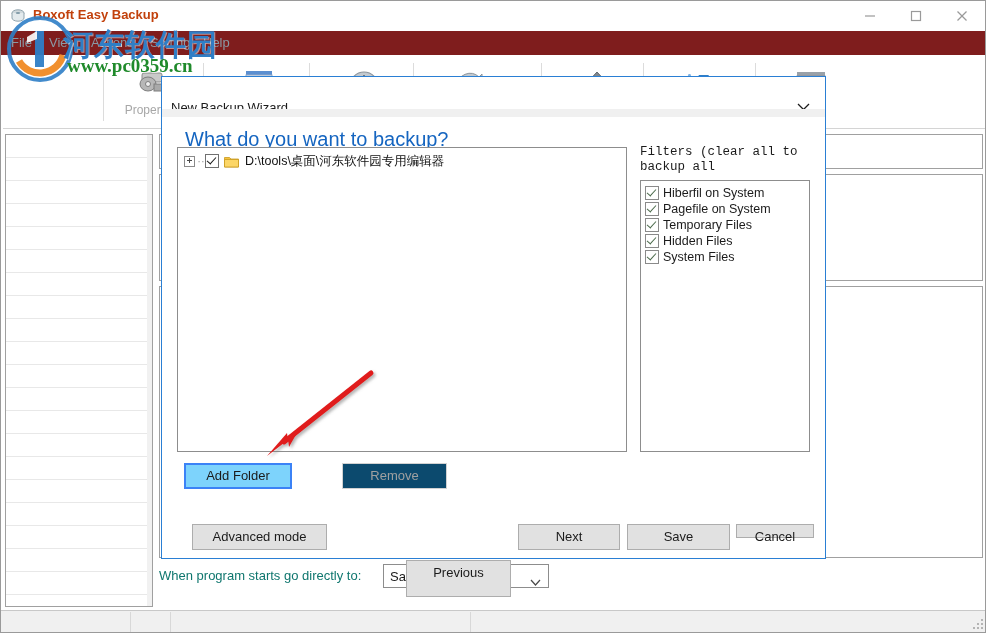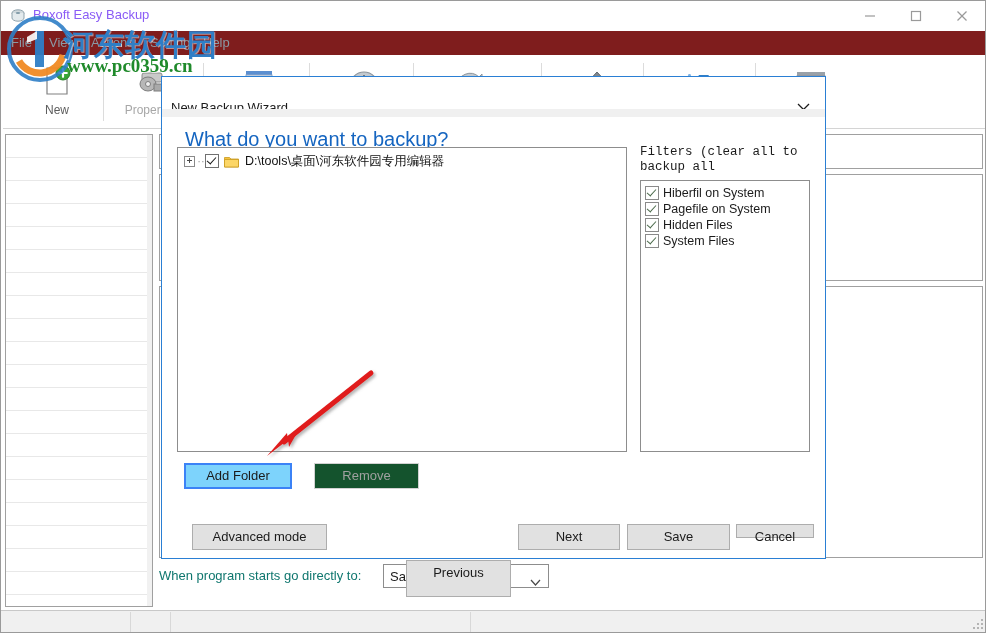--- a/index.html
+++ b/index.html
@@ -31,22 +31,23 @@
   }
   .title-icon {
     position: absolute;
     left: 8px; top: 6px;
     width: 18px; height: 18px;
   }
   .title-text {
     position: absolute;
     left: 32px; top: 6px;
     font-size: 13px;
-    color: #8b5cf6;
+    color: #c2410c;
     white-space: nowrap;
+    font-weight: bold;
   }
   .winbtns {
     position: absolute;
     right: 0; top: 0;
     height: 30px;
     display: flex;
   }
   .winbtn {
     width: 46px; height: 30px;
     display: flex;
@@ -363,22 +364,23 @@
     line-height: 24px;
     position: absolute;
   }
   .btn.focus {
     background: #7dd3fc;
     border: 2px solid #3b82f6;
     line-height: 22px;
   }
   .btn.disabled {
     color: #a0a0a0;
-    background: #14532d;
+    background: #0c4a6e;
     border: 1px solid #d2d2d2;
+    margin-left: 28px;
   }
   .btn-addfolder { left: 22px;  top: 386px; width: 108px; height: 26px; }
   .btn-remove    { left: 152px; top: 386px; width: 105px; height: 26px; }
 
   .btn-advanced  { left: 30px;  top: 447px; width: 135px; height: 26px; }
   .btn-previous  { left: 244px; top: 447px; width: 105px; height: 37px; margin-top: 36px; }
   .btn-next      { left: 356px; top: 447px; width: 102px; height: 26px; }
   .btn-save      { left: 465px; top: 447px; width: 103px; height: 26px; }
   .btn-cancel    { left: 574px; top: 447px; width: 78px;  height: 14px; }
 
@@ -463,31 +465,20 @@
   <div class="toolbar">
 
     <div class="tb-sep" style="left:100px"></div>
     <div class="tb-sep" style="left:200px"></div>
     <div class="tb-sep" style="left:306px"></div>
     <div class="tb-sep" style="left:410px"></div>
     <div class="tb-sep" style="left:538px"></div>
     <div class="tb-sep" style="left:640px"></div>
     <div class="tb-sep" style="left:752px"></div>
 
-    <div class="tb-item" style="left:8px">
-      <div class="tb-ico">
-        <svg width="34" height="34" viewBox="0 0 34 34">
-          <path d="M7 4 h14 l6 6 v20 H7 Z" fill="#ffffff" stroke="#808080" stroke-width="1.2"></path>
-          <path d="M21 4 v6 h6" fill="#e8e8e8" stroke="#808080" stroke-width="1.2"></path>
-          <circle cx="23" cy="9" r="7" fill="#37a537" stroke="#2a7f2a" stroke-width="1"></circle>
-          <path d="M23 5.2 v7.6 M19.2 9 h7.6" stroke="#ffffff" stroke-width="2.2" stroke-linecap="round"></path>
-        </svg>
-      </div>
-      <div class="tb-lbl">New</div>
-    </div>
 
     <div class="tb-item" style="left:103px">
       <div class="tb-ico">
         <svg width="36" height="34" viewBox="0 0 36 34">
           <rect x="8" y="9" width="20" height="9" rx="2" fill="#c9c9c9" stroke="#8a8a8a" stroke-width="1"></rect>
           <ellipse cx="14" cy="20" rx="8" ry="7" fill="#b7b7b7" stroke="#7d7d7d" stroke-width="1"></ellipse>
           <circle cx="14" cy="20" r="2.5" fill="#efefef" stroke="#7d7d7d" stroke-width="1"></circle>
           <rect x="20" y="20" width="9" height="7" fill="#a9a9a9" stroke="#7d7d7d" stroke-width="1"></rect>
         </svg>
       </div>
@@ -659,20 +650,24 @@
       <div class="filter-row">
         <span class="cb checked soft"></span>
         <span>Hiberfil on System</span>
       </div>
       <div class="filter-row">
         <span class="cb checked soft"></span>
         <span>Pagefile on System</span>
       </div>
       <div class="filter-row">
         <span class="cb checked soft"></span>
+        <span>Temporary Files</span>
+      </div>
+      <div class="filter-row">
+        <span class="cb checked soft"></span>
         <span>Hidden Files</span>
       </div>
       <div class="filter-row">
         <span class="cb checked soft"></span>
         <span>System Files</span>
       </div>
     </div>
 
     <div class="btn focus btn-addfolder">Add Folder</div>
     <div class="btn disabled btn-remove">Remove</div>

